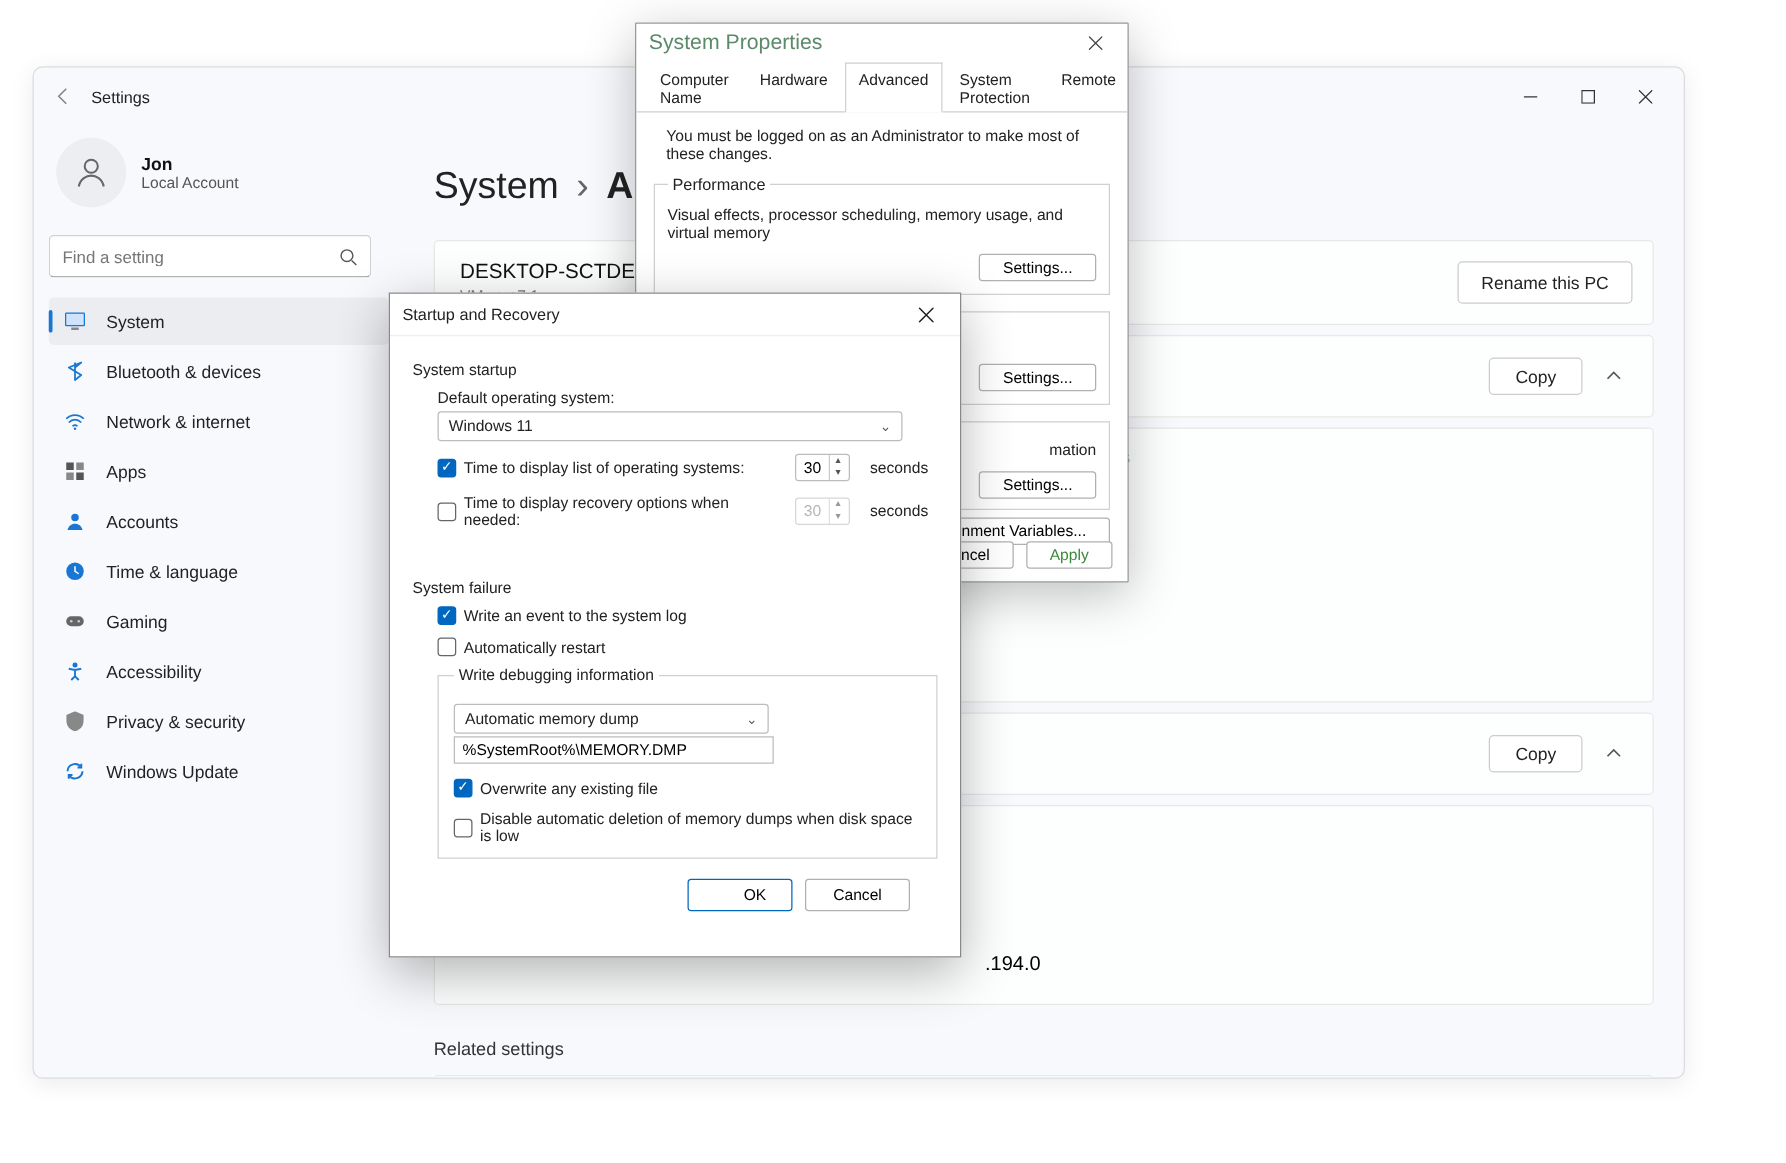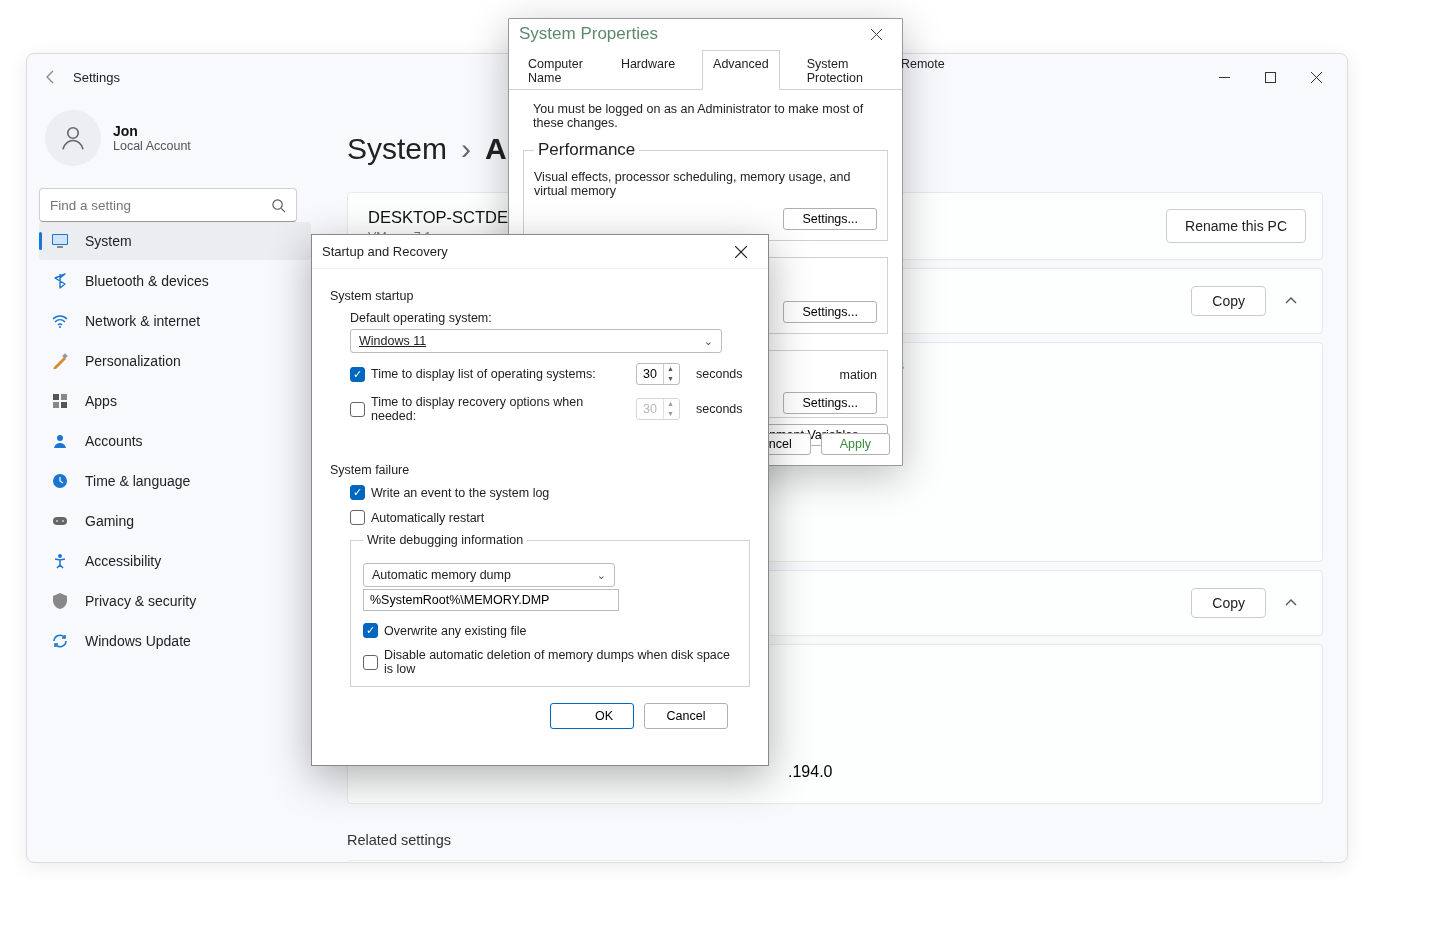--- a/index.html
+++ b/index.html
@@ -45,21 +45,21 @@
 .user-text .name { font-weight: 600; font-size: 14px; color: #111; }
 .user-text .acct { font-size: 12.5px; color: #555; }
 
 .search-box {
   width: 258px; height: 34px;
   background: #fff;
   border: 1px solid #d0d0d0;
   border-bottom: 1.5px solid #999;
   border-radius: 4px;
   display: flex; align-items: center;
-  padding: 0 10px; margin-bottom: 0;
+  padding: 0 10px; margin-bottom: 16px;
 }
 .search-box input {
   flex: 1; border: none; outline: none; font-size: 13.5px; background: transparent;
 }
 .search-box .icon { color: #555; }
 
 .nav { display: flex; flex-direction: column; gap: 2px; }
 .nav-item {
   height: 38px; display: flex; align-items: center;
   padding: 0 10px; border-radius: 4px; cursor: default;
@@ -119,38 +119,38 @@
 }
 .sysprop .sp-title {
   height: 30px; display: flex; align-items: center;
   padding: 0 10px; color: #5a8a6a; font-size: 17px;
 }
 .sysprop .sp-close {
   margin-left: auto; width: 32px; height: 30px;
   display: flex; align-items: center; justify-content: center; color: #444;
 }
 .sp-tabs {
-  display: flex; gap: 16px; border-bottom: 1px solid #d0d0d0;
+  display: flex; gap: 3px; border-bottom: 1px solid #d0d0d0;
   padding: 0 8px;
 }
 .sp-tab {
   padding: 6px 10px 5px 10px; font-size: 12.5px; color: #222;
   border: 1px solid transparent; border-bottom: none;
   position: relative; top: 1px;
 }
 .sp-tab.active { border-color: #d0d0d0; background: #fff; border-top: 1px solid #d0d0d0; border-bottom: 1px solid #fff; }
 
 .sp-body { padding: 10px 14px; }
 .sp-note { text-align: left; padding: 2px 2px 10px 10px; }
 
 fieldset.sp-group {
   border: 1px solid #d0d0d0; margin-bottom: 6px;
   padding: 8px 10px 10px 10px;
 }
-fieldset.sp-group legend { padding: 0 4px; font-size: 17px; }
+fieldset.sp-group legend { padding: 0 4px; font-size: 13px; }
 .sp-desc { margin: 2px 0 10px 0; }
 .sp-btnrow { text-align: right; }
 .sp-btn {
   background: #fff; border: 1px solid #b0b0b0; border-radius: 3px;
   padding: 3px 18px; font-size: 12.5px;
 }
 .sp-env { text-align: right; margin-top: 4px; }
 
 .sp-footer {
   position: absolute; bottom: 10px; right: 12px;
@@ -177,21 +177,21 @@
 }
 .st-body { padding: 14px 18px; }
 
 .st-section-label { margin: 6px 0 8px 0; }
 .st-indent { margin-left: 20px; }
 
 .st-select {
   width: 372px; height: 24px;
   border: 1px solid #bcbcbc; border-radius: 3px;
   background: #fff; display: flex; align-items: center;
-  padding: 0 8px; margin-top: 4px; position: relative; text-decoration: underline;
+  padding: 0 8px; margin-top: 4px; position: relative;
 }
 .st-select .chev { position: absolute; right: 8px; color: #555; font-size: 11px; }
 
 .st-checkrow {
   display: flex; align-items: center; margin-top: 10px; gap: 6px;
 }
 .st-chk {
   width: 15px; height: 15px; border: 1px solid #666; border-radius: 3px;
   background: #fff; display: inline-flex; align-items: center; justify-content: center;
   flex-shrink: 0;
@@ -317,29 +317,20 @@
           <span>Bluetooth &amp; devices</span>
         </div>
         <div class="nav-item">
           <span class="nicn">
               <svg width="16" height="16" viewBox="0 0 16 16">
                 <path d="M1 6c4-4 10-4 14 0M3 9c3-3 7-3 10 0M6 12c1.3-1.3 2.7-1.3 4 0" stroke="#1976d2" fill="none" stroke-width="1.4"></path>
                 <circle cx="8" cy="14" r="1" fill="#1976d2"></circle>
               </svg>
             </span>
           <span>Network &amp; internet</span>
-        </div>
-        <div class="nav-item">
-          <span class="nicn">
-              <svg width="16" height="16" viewBox="0 0 16 16">
-                <path d="M2 14l10-10 2 2-10 10-3 1z" fill="#d68b34"></path>
-                <rect x="11" y="1" width="4" height="4" transform="rotate(45 13 3)" fill="#999"></rect>
-              </svg>
-            </span>
-          <span>Personalization</span>
         </div>
         <div class="nav-item">
           <span class="nicn">
               <svg width="16" height="16" viewBox="0 0 16 16">
                 <rect x="1" y="1" width="6" height="6" fill="#555"></rect>
                 <rect x="9" y="1" width="6" height="6" fill="#888"></rect>
                 <rect x="1" y="9" width="6" height="6" fill="#888"></rect>
                 <rect x="9" y="9" width="6" height="6" fill="#555"></rect>
               </svg>
             </span>

